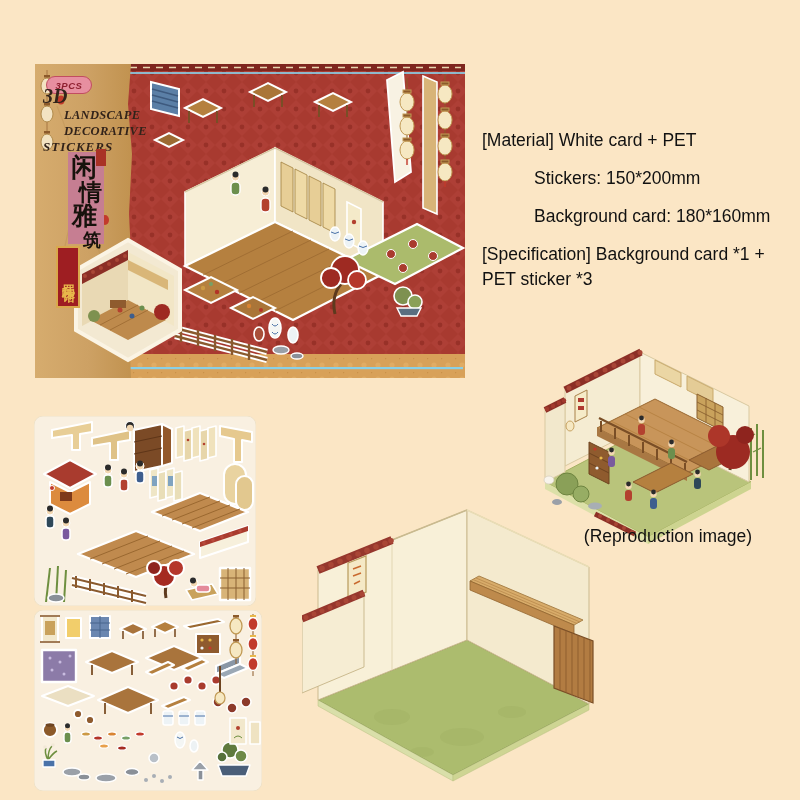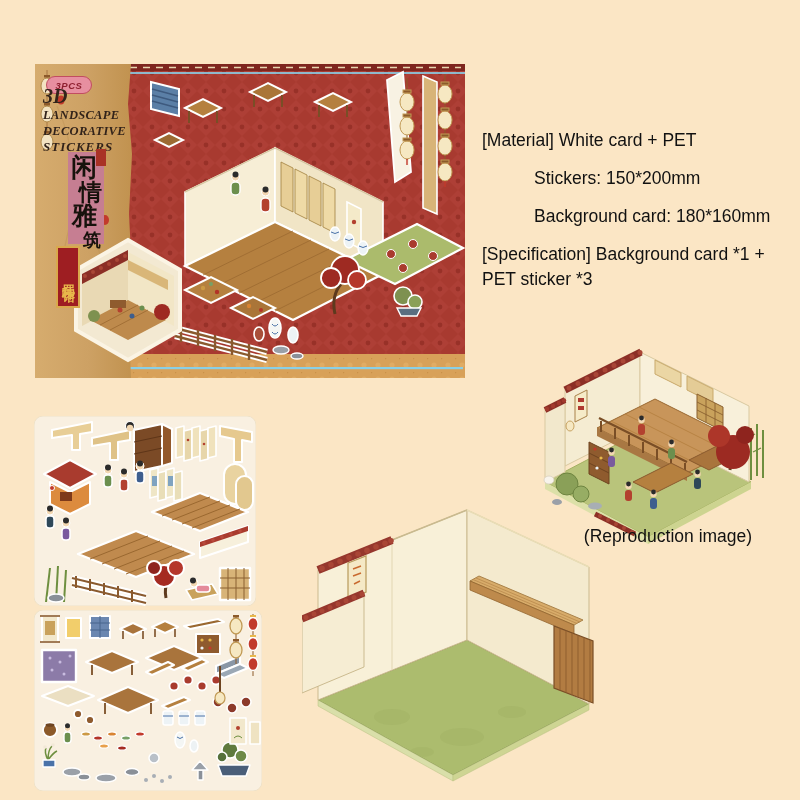--- a/index.html
+++ b/index.html
@@ -16,21 +16,21 @@
     background:#E78FA0;border:1.5px solid #C14D60;border-radius:9px;
     color:#8E2030;font-size:9.5px;font-weight:bold;font-style:italic;
     display:flex;align-items:center;justify-content:center;letter-spacing:.5px;
   }
   .pkg-title{
     position:absolute;left:8px;top:22px;width:106px;text-align:left;
     font-family:Liberation Serif, serif;font-style:italic;font-weight:bold;
     color:#32231A;line-height:1;
   }
   .pkg-title .t1{font-size:20px;margin-bottom:2px;}
-  .pkg-title .t2,.pkg-title .t3{font-size:12.5px;margin-top:3px;letter-spacing:.3px;}
+  .pkg-title .t2,.pkg-title .t3{font-size:12.5px;margin-top:3px;letter-spacing:.3px;padding-left:21px;}
   .pkg-title .t4{font-size:13px;margin-top:3px;letter-spacing:1px;}
   .pink-box{
     position:absolute;left:33px;top:88px;width:36px;height:92px;
     background:#C67E92;overflow:visible;
   }
   .pink-box .tag{position:absolute;right:-2px;top:-3px;width:10px;height:17px;background:#A93226;}
   .cchar{position:absolute;color:#17120C;font-family:"DejaVu Serif", serif;font-weight:bold;line-height:1;}
   .c1{left:3px;top:2px;font-size:26px;}
   .c2{left:11px;top:28px;font-size:23px;}
   .c3{left:4px;top:51px;font-size:25px;}

